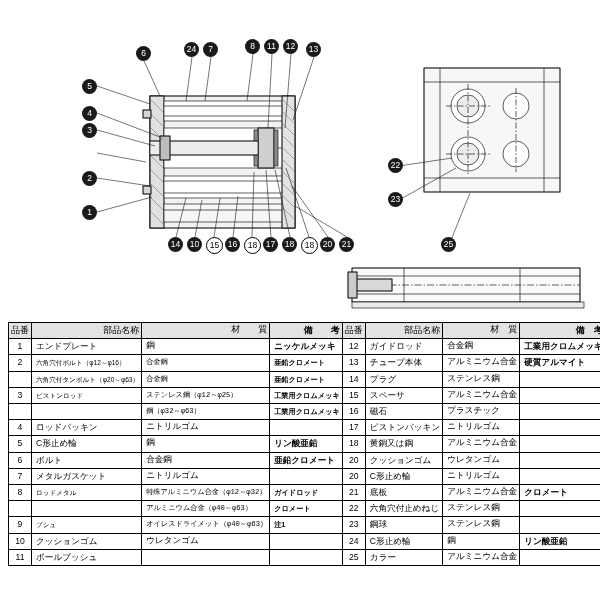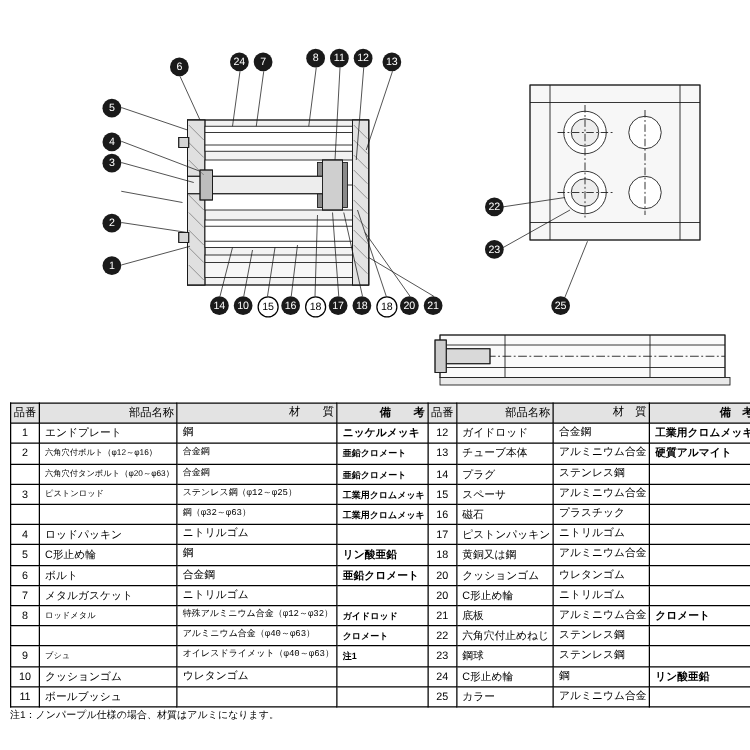--- a/index.html
+++ b/index.html
@@ -350,14 +350,13 @@
             <td class="l rm"></td>
             <td class="c n">25</td>
             <td class="l nm">カラー</td>
             <td class="l mt">アルミニウム合金</td>
             <td class="l rm"></td>
           </tr>
         </tbody>
     </table>
   </div>
 
-  <div class="note">注1：ノンパープル仕様の場合、材質はアルミになります。</div>
 </div>
 
 </body></html>

